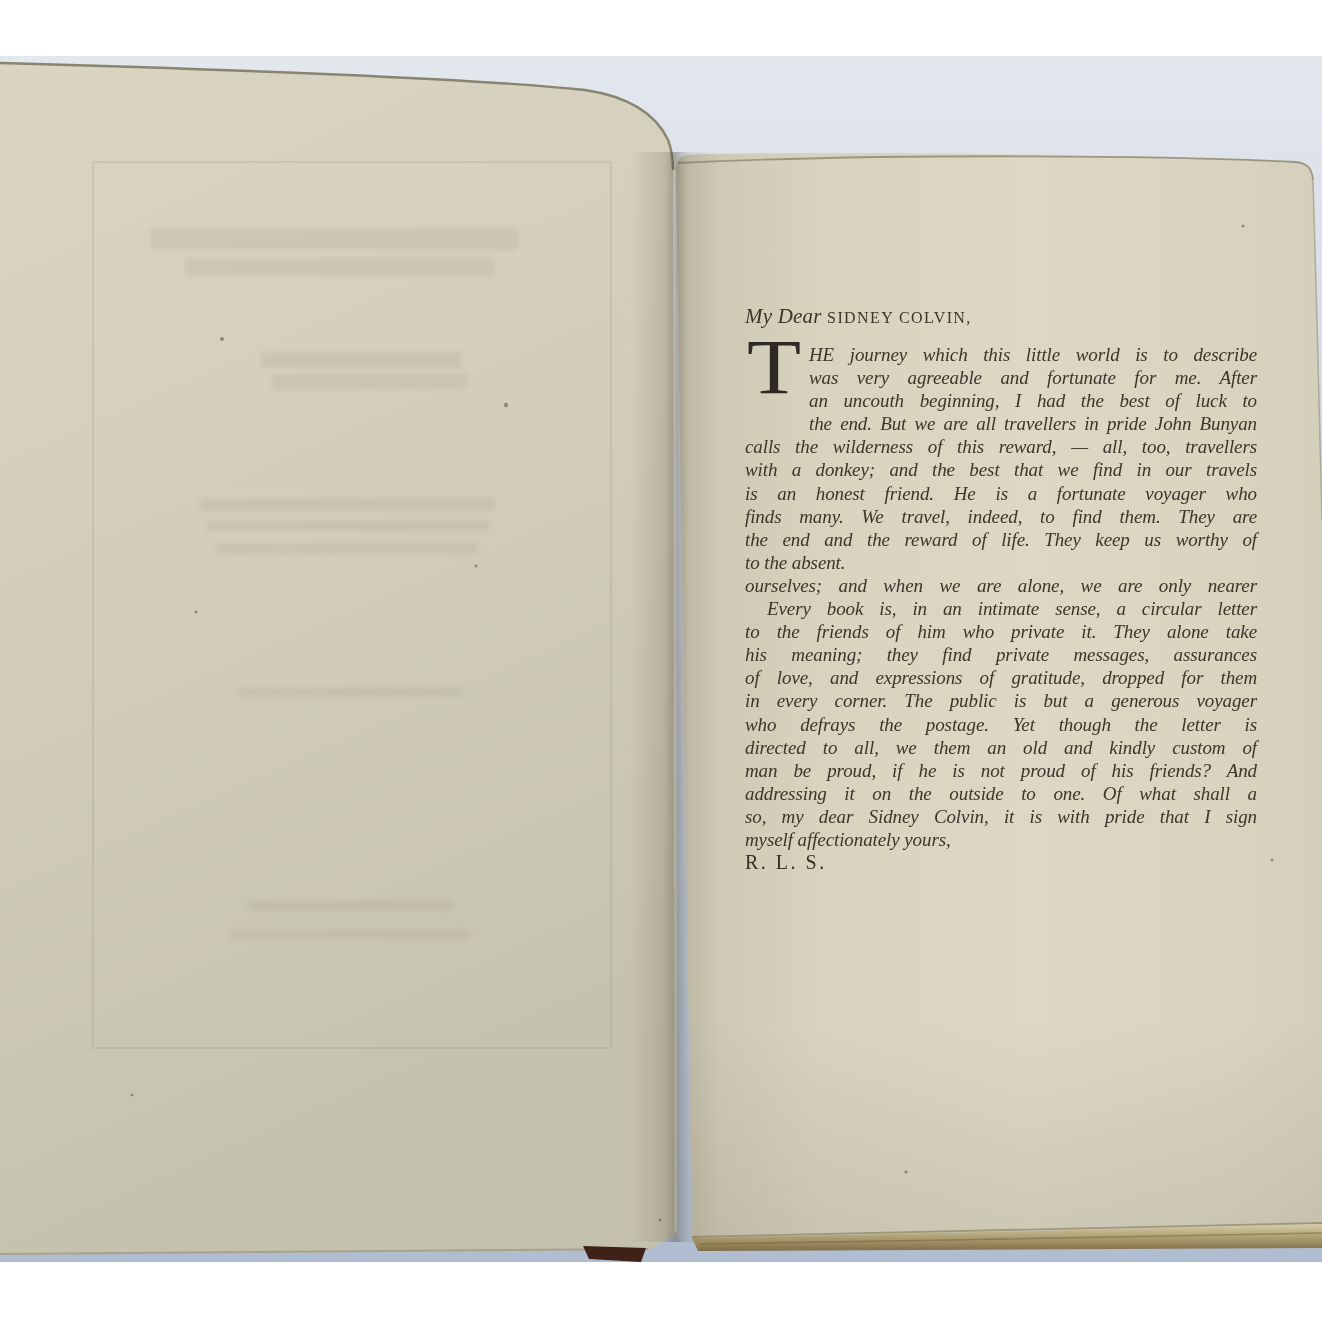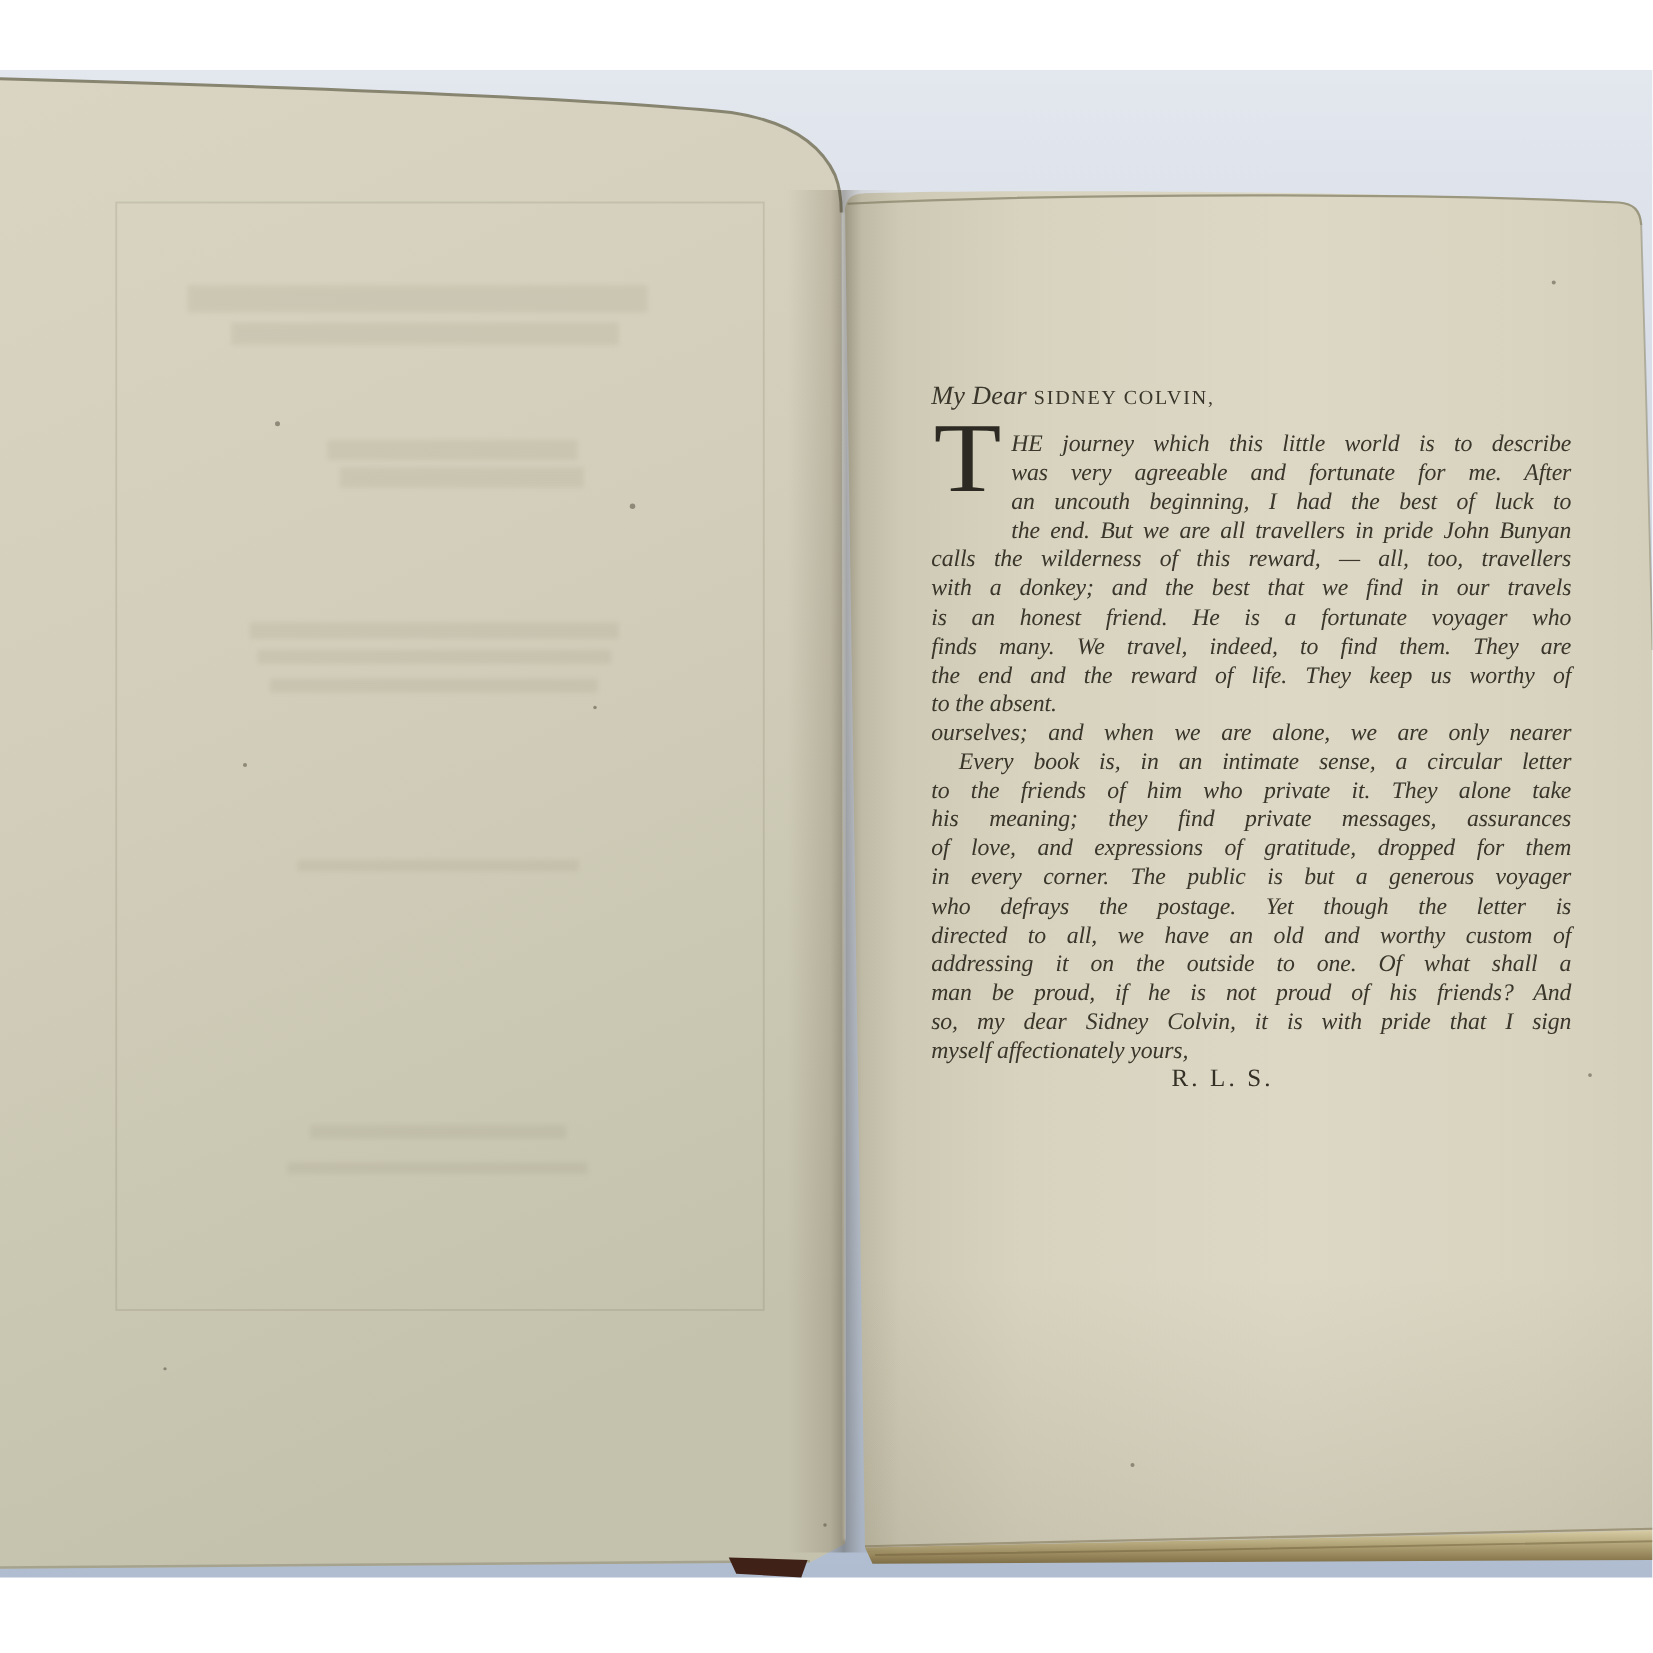--- a/index.html
+++ b/index.html
@@ -23,21 +23,21 @@
   .line{text-align:justify;min-height:23.1px;}
   .line.just{text-align-last:justify;}
   .line.indent{text-indent:22px;}
   .dropcap{float:left;width:64px;height:70px;position:relative;}
   .dropcap span{
     position:absolute;left:2px;top:-16px;font-style:normal;
     font-size:79px;line-height:1;color:#2d2a23;
     transform:scaleX(1.12);transform-origin:left top;
   }
   .signature{
-    text-align:center;padding-right:46px;font-style:normal;
+    text-align:left;padding-right:46px;font-style:normal;
     font-size:20px;letter-spacing:2.5px;line-height:23.1px;color:#343026;
   }
 </style>
 </head>
 <body>
 
 <div class="scene">
 
   <svg class="book-art" width="1322" height="1322" viewBox="0 0 1322 1322">
     <defs>
@@ -164,23 +164,23 @@
           <div class="line just">finds many. We travel, indeed, to find them. They are</div>
           <div class="line just">the end and the reward of life. They keep us worthy of</div>
           <div class="line">to the absent.</div>
           <div class="line just">ourselves; and when we are alone, we are only nearer</div>
           <div class="line indent just">Every book is, in an intimate sense, a circular letter</div>
           <div class="line just">to the friends of him who private it. They alone take</div>
           <div class="line just">his meaning; they find private messages, assurances</div>
           <div class="line just">of love, and expressions of gratitude, dropped for them</div>
           <div class="line just">in every corner. The public is but a generous voyager</div>
           <div class="line just">who defrays the postage. Yet though the letter is</div>
-          <div class="line just">directed to all, we have an old and worthy custom of</div>
+          <div class="line just">directed to all, we them an old and kindly custom of</div>
+          <div class="line just">man be proud, if he is not proud of his friends? And</div>
           <div class="line just">addressing it on the outside to one. Of what shall a</div>
-          <div class="line just">man be proud, if he is not proud of his friends? And</div>
           <div class="line just">so, my dear Sidney Colvin, it is with pride that I sign</div>
           <div class="line">myself affectionately yours,</div>
         </div>
       <div class="signature">R. L. S.</div>
     </div>
   </div>
 
 </div>
 
 </body></html>

